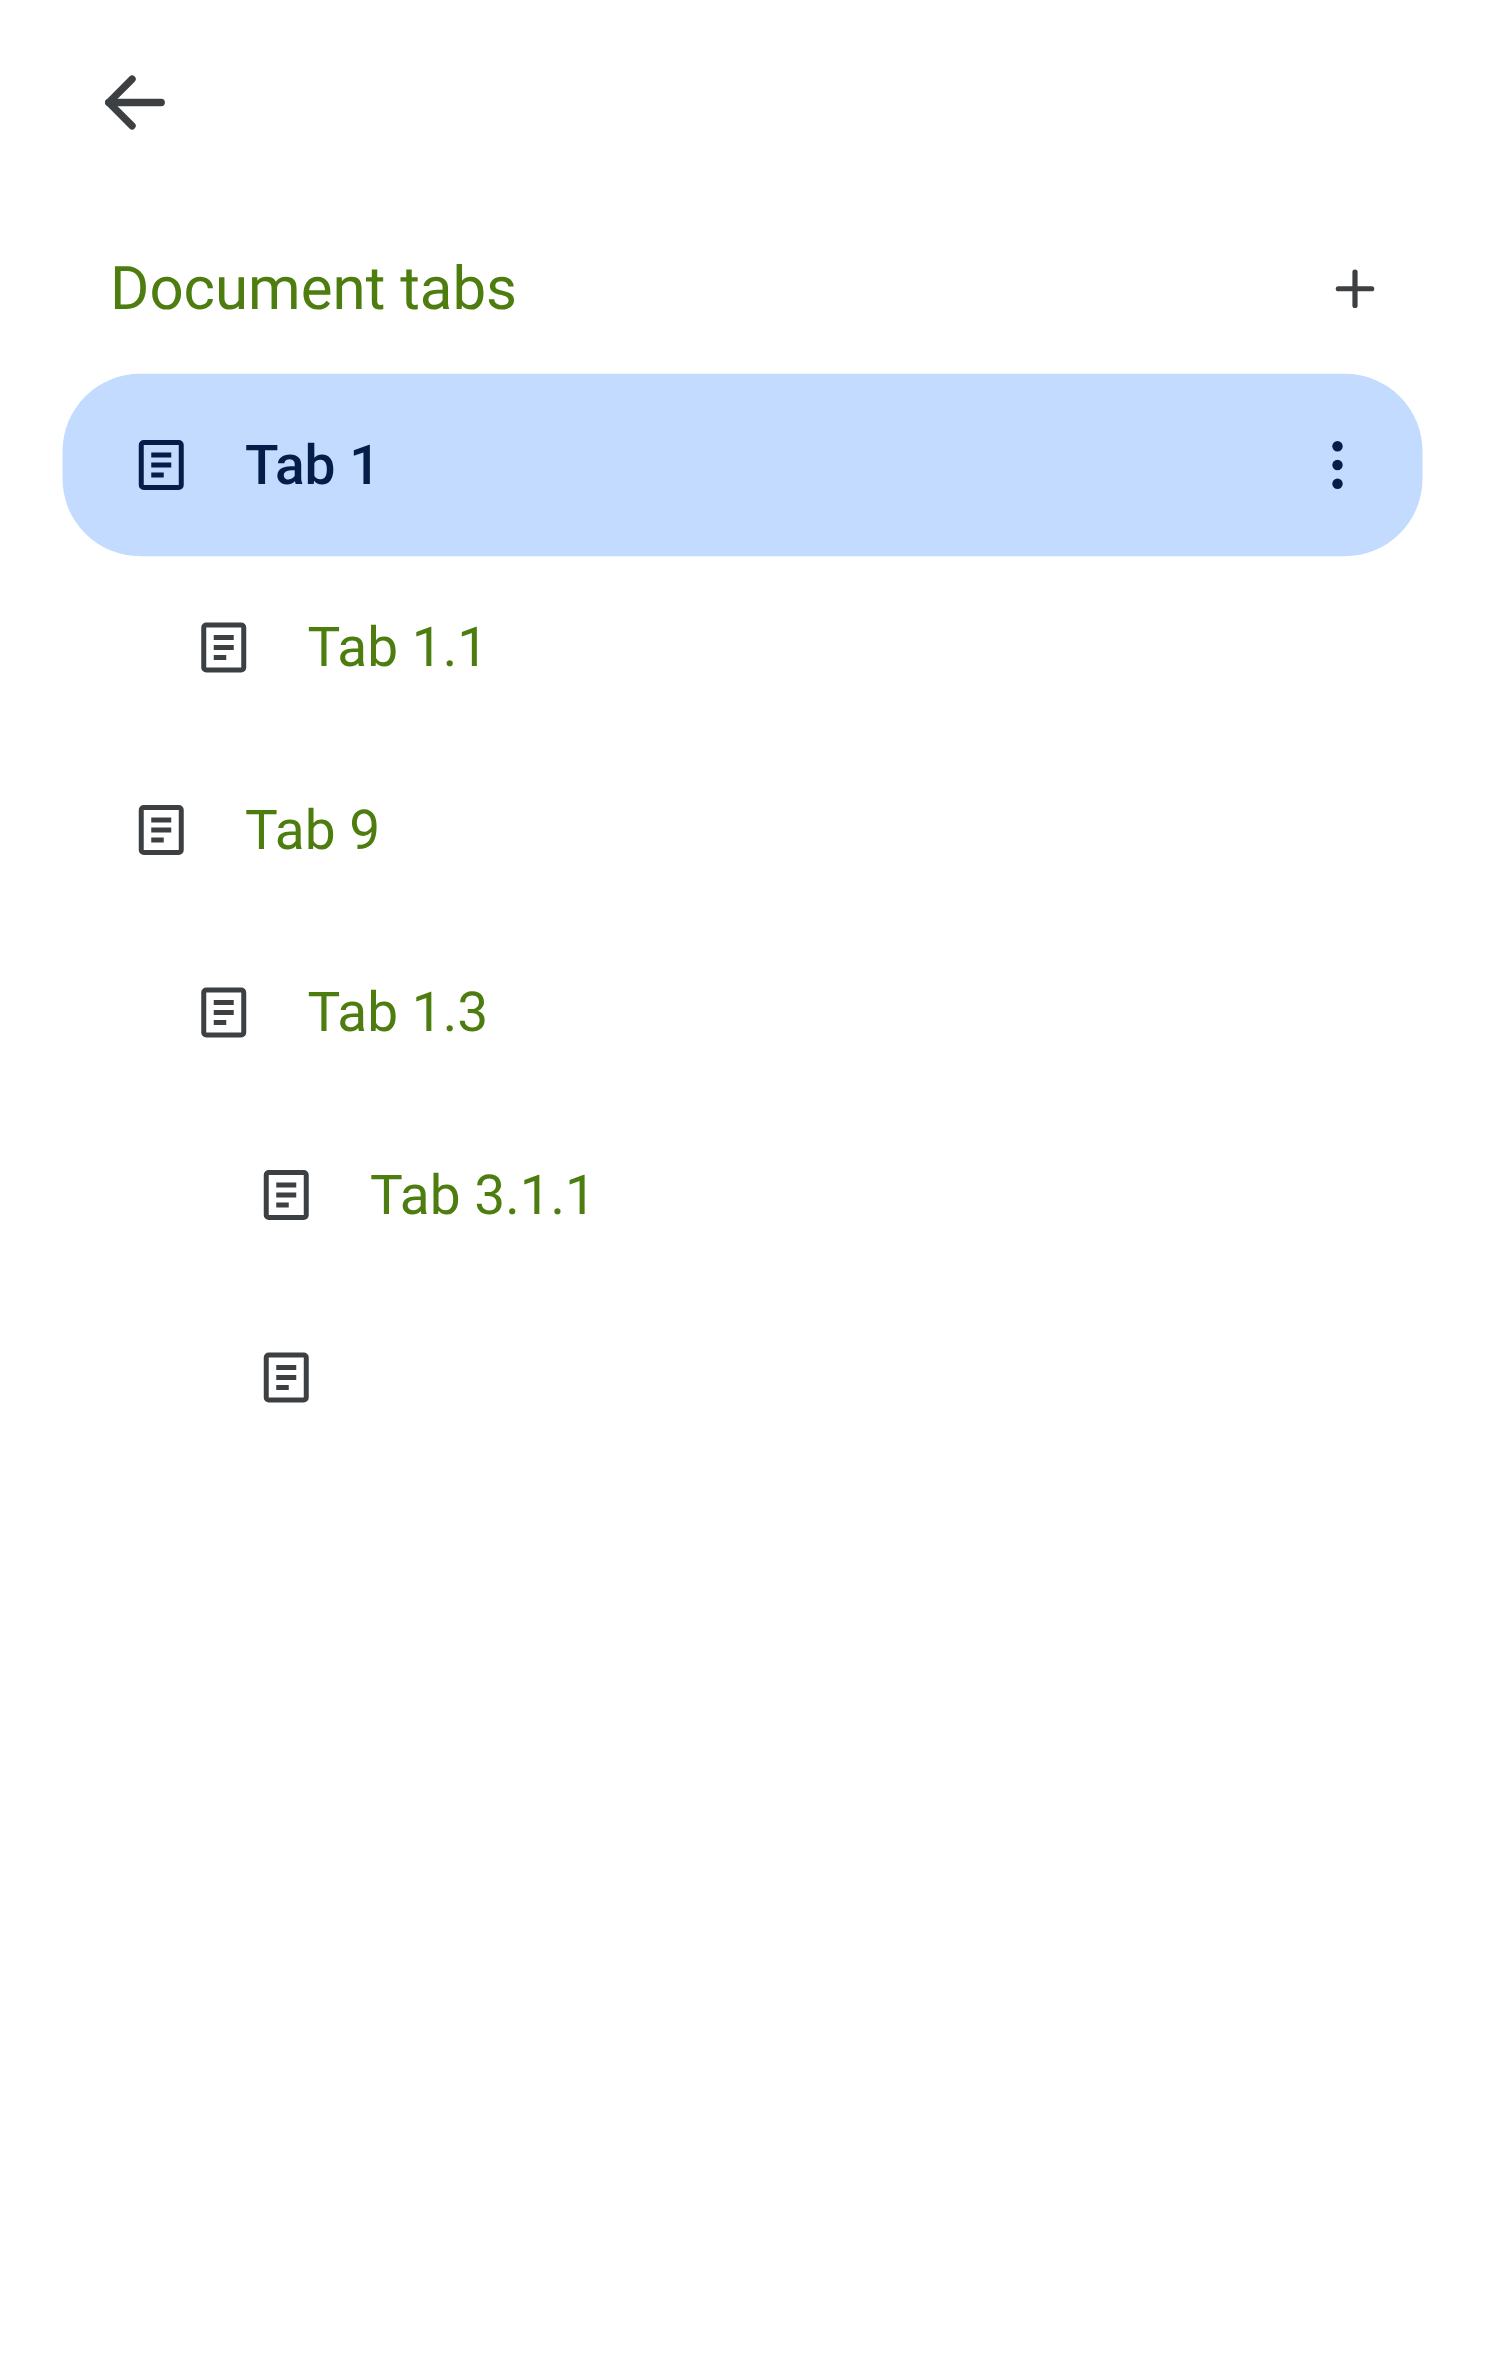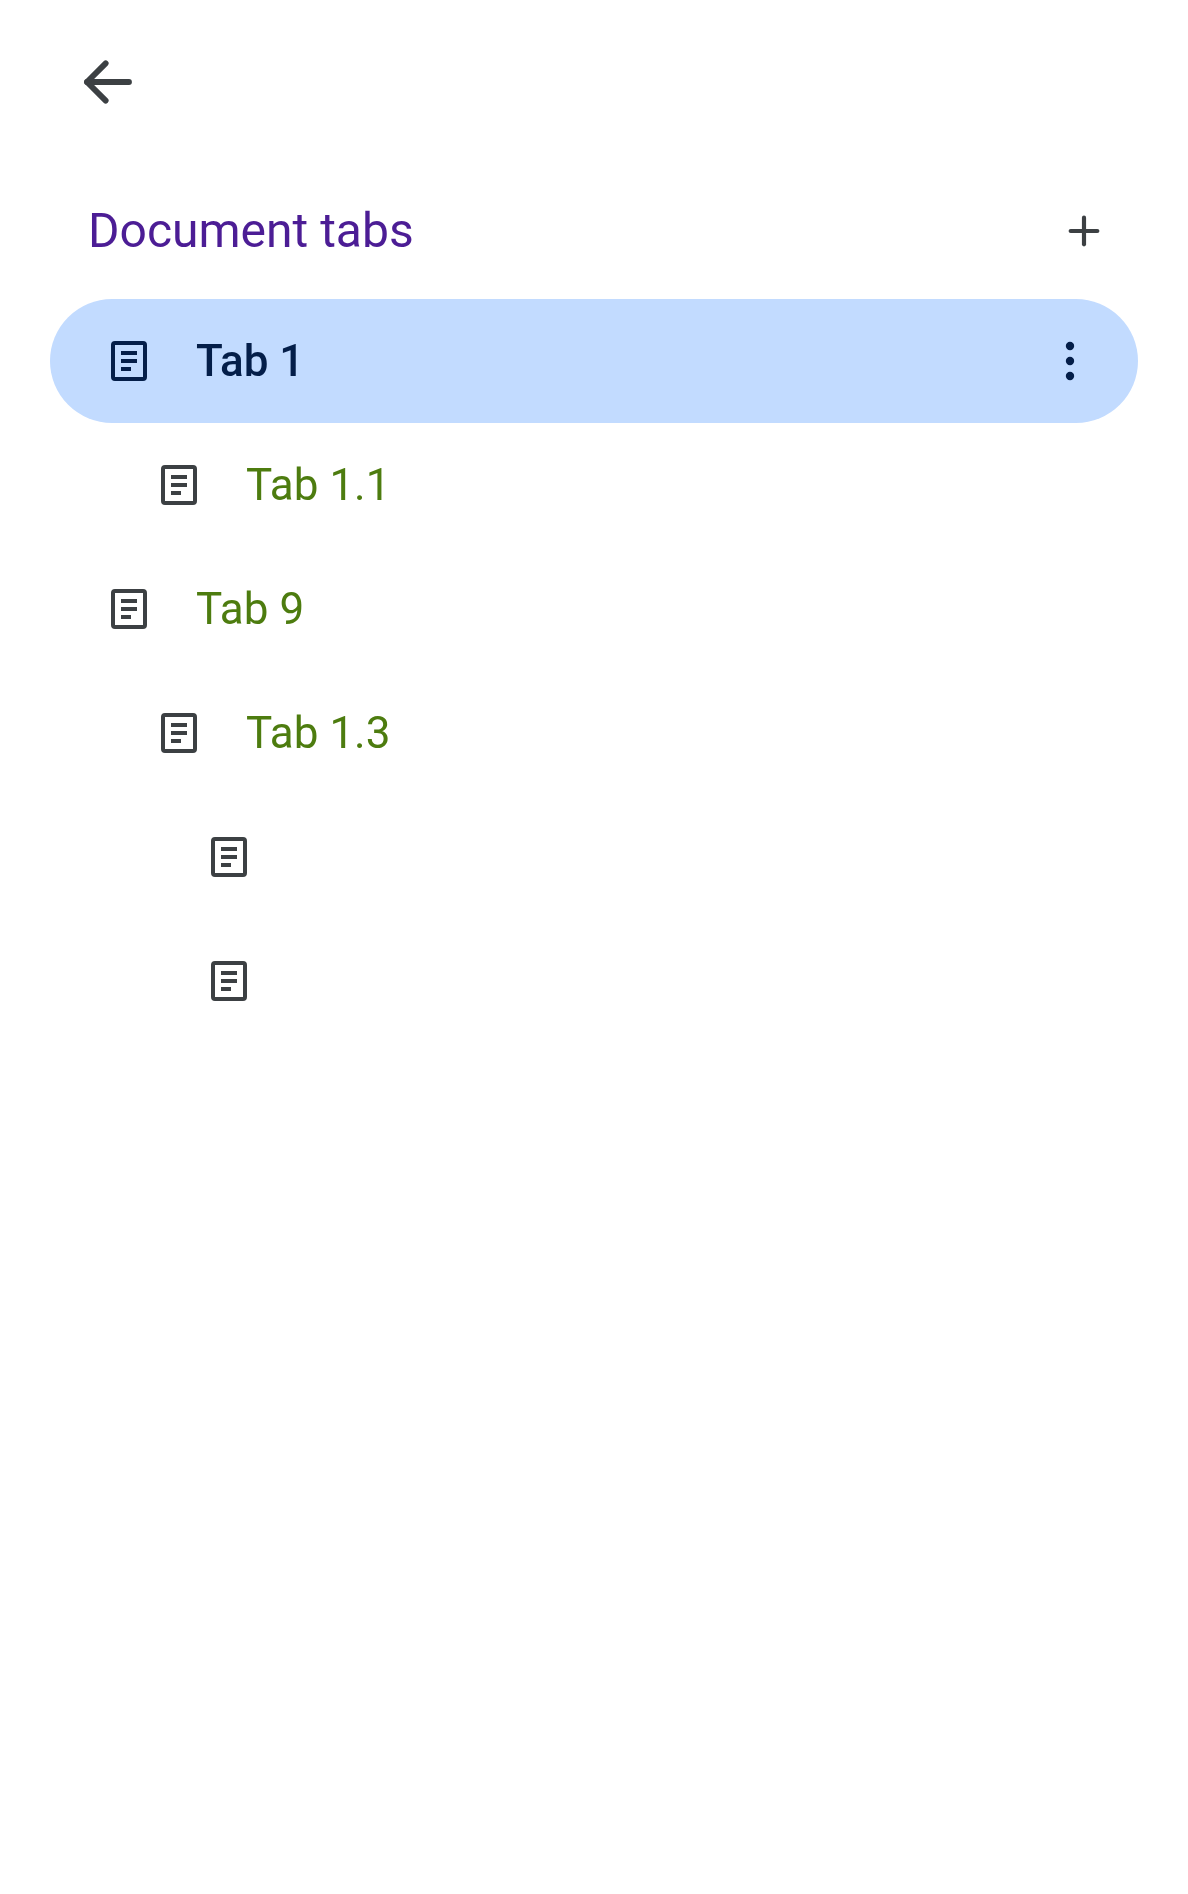--- a/index.html
+++ b/index.html
@@ -29,40 +29,40 @@
     .header-row {
       display: flex;
       align-items: center;
       justify-content: space-between;
       margin: 90px 80px 40px 88px;
     }
     
     .header-title {
       font-size: 48px;
       font-weight: 400;
-      color: #4c1d95;
+      color: #4d7c0f;
     }
     
     .add-button {
       width: 48px;
       height: 48px;
       display: flex;
       align-items: center;
       justify-content: center;
       cursor: pointer;
     }
     
     .tabs-list {
       margin: 0 50px;
     }
     
     .tab-item {
       display: flex;
       align-items: center;
-      height: 124px;
+      height: 146px;
       border-radius: 62px;
       cursor: pointer;
       position: relative;
     }
     
     .tab-item.selected {
       background: #c2dbff;
     }
     
     .tab-item.level-0 {
@@ -200,20 +200,21 @@
 
   <div class="tab-item level-2">
     <span class="tab-icon">
       <svg width="48" height="48" viewBox="0 0 24 24" fill="none" stroke="#3c4043" stroke-width="2">
         <rect x="4" y="3" width="16" height="18" rx="1"></rect>
         <line x1="8" y1="8" x2="16" y2="8"></line>
         <line x1="8" y1="12" x2="16" y2="12"></line>
         <line x1="8" y1="16" x2="13" y2="16"></line>
       </svg>
     </span>
+    <span class="tab-label">Tab 3.1.1</span>
   </div>
 
   <div class="tab-item level-2">
     <span class="tab-icon">
       <svg width="48" height="48" viewBox="0 0 24 24" fill="none" stroke="#3c4043" stroke-width="2">
         <rect x="4" y="3" width="16" height="18" rx="1"></rect>
         <line x1="8" y1="8" x2="16" y2="8"></line>
         <line x1="8" y1="12" x2="16" y2="12"></line>
         <line x1="8" y1="16" x2="13" y2="16"></line>
       </svg>

